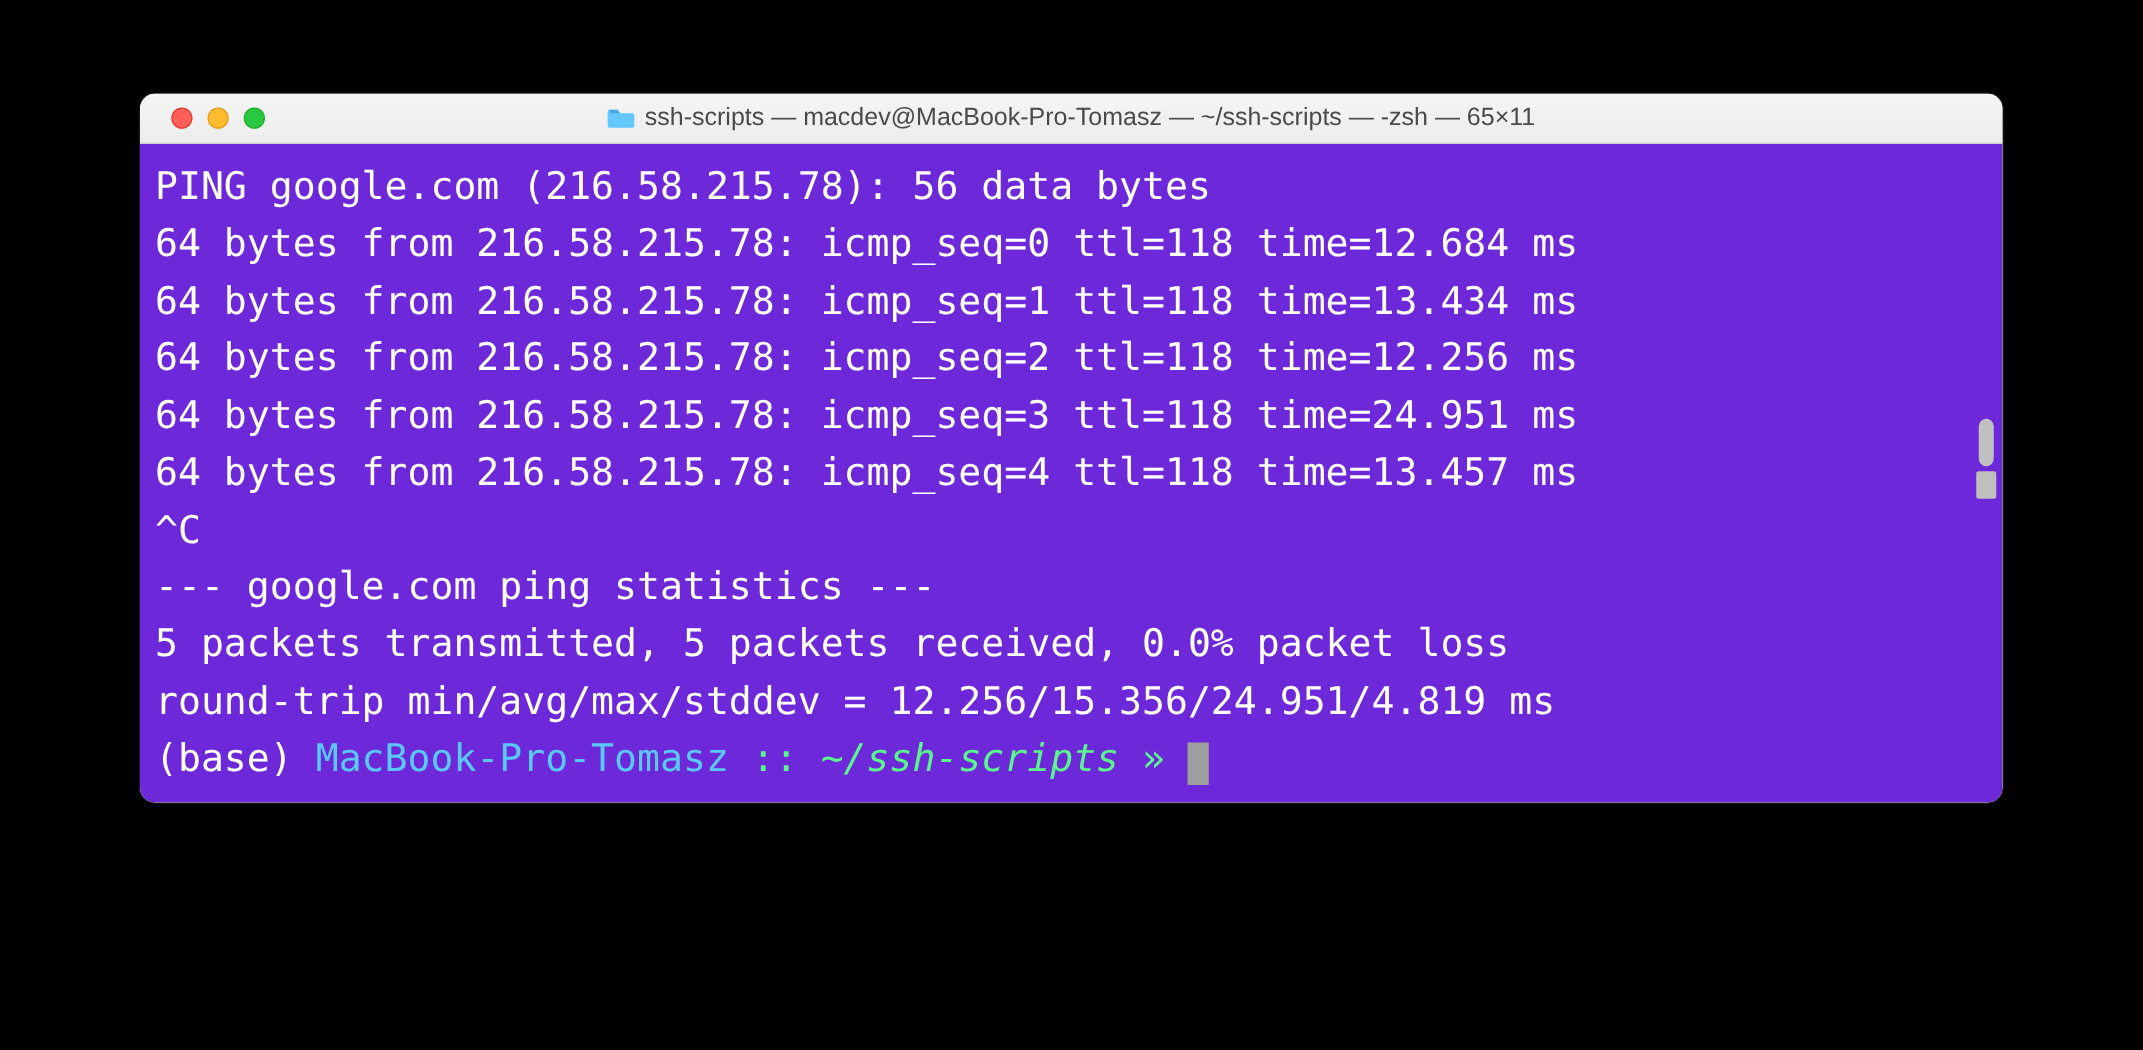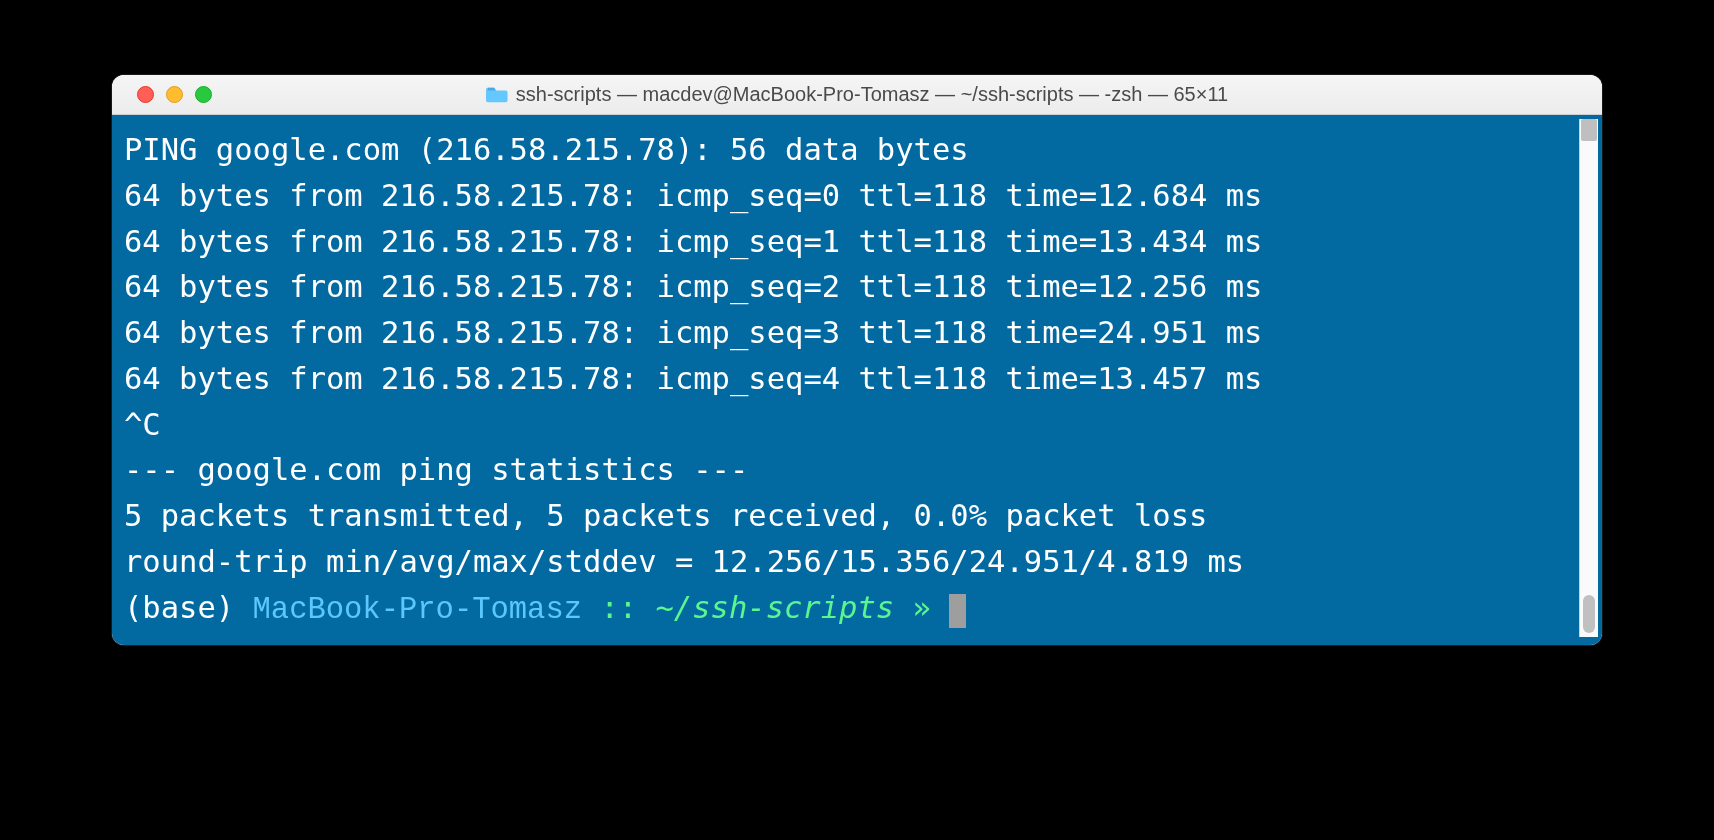--- a/index.html
+++ b/index.html
@@ -53,23 +53,24 @@
       font-size: 20px;
       font-weight: 500;
       white-space: nowrap;
     }
     .folder-icon {
       display: inline-flex;
       width: 22px;
       height: 18px;
     }
     .terminal-body {
-      background: #0369a1;
+      background: #6d28d9;
       padding: 4px 4px 8px 4px;
       display: flex;
+      align-items: center;
     }
     .terminal-content {
       flex: 1;
       padding: 8px 8px 4px 8px;
       font-family: "SF Mono", "Menlo", "Monaco", "Consolas", monospace;
       font-size: 30.5px;
       line-height: 1.5;
       color: #ffffff;
       white-space: pre;
     }
@@ -91,21 +92,21 @@
     .scroll-thumb {
       position: absolute;
       bottom: 4px;
       left: 3px;
       right: 3px;
       height: 38px;
       background: #c0c0c0;
       border-radius: 10px;
     }
     .prompt .base   { color: #ffffff; }
-    .prompt .host   { color: #5ac8fa; font-family: Liberation Mono, monospace; }
+    .prompt .host   { color: #5ac8fa; }
     .prompt .sep    { color: #5af78e; }
     .prompt .path   { color: #5af78e; font-style: italic; }
     .prompt .arrow  { color: #5af78e; }
     .cursor {
       display: inline-block;
       width: 17px;
       height: 34px;
       background: #9e9e9e;
       vertical-align: text-bottom;
       margin-bottom: -3px;

